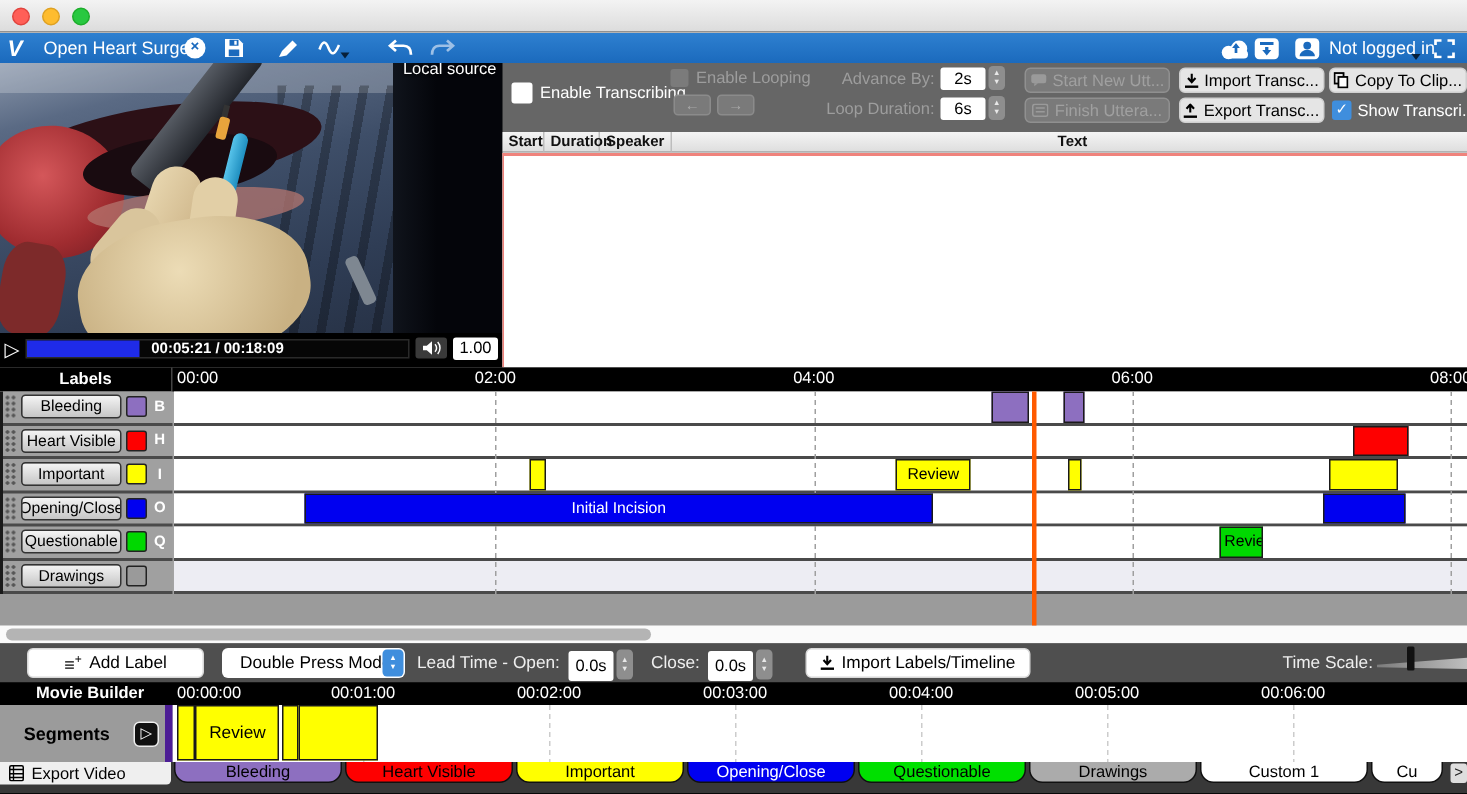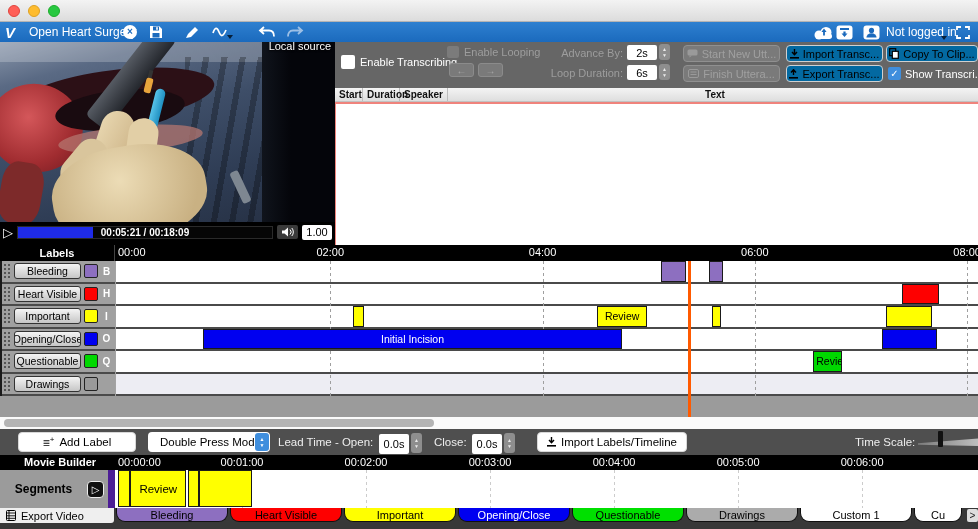--- a/index.html
+++ b/index.html
@@ -53,21 +53,21 @@
     display:flex; align-items:center; justify-content:center; }
   .lbl-w { color:#fff; font-size:11px; }
   .lbl-g { color:#9d9d9d; font-size:11px; }
   .arrow-btn { width:25px; height:14px; background:#7a7a7a; border:1px solid #8b8b8b; border-radius:3px;
     color:#a8a8a8; font-size:10px; display:flex; align-items:center; justify-content:center; }
   .mini-input { width:30px; height:15px; font-size:11px; text-align:center; border:none; border-radius:2px; background:#fff; color:#000; }
   .spinner { width:11px; height:16px; background:#8e8e8e; border-radius:3px; display:flex; flex-direction:column;
     align-items:center; justify-content:center; color:#e8e8e8; font-size:5px; line-height:1.2; }
   .tbtn { height:17px; border-radius:4px; font-size:11px; display:flex; align-items:center; justify-content:center; gap:4px; }
   .tbtn.disabled { background:#7a7a7a; border:1px solid #909090; color:#a0a0a0; }
-  .tbtn.white { background:#0369a1; border:1px solid #d0d0d0; color:#000; }
+  .tbtn.white { background:#e5e5e5; border:1px solid #d0d0d0; color:#000; }
   .trans-header { position:absolute; left:0; top:46px; width:643px; height:14px;
     background:linear-gradient(#f4f4f4,#dedede); border-bottom:1px solid #c2c2c2; display:flex; font-size:10px; color:#111; align-items:center; }
   .th-cell { padding-left:4px; border-right:1px solid #bdbdbd; height:100%; display:flex; align-items:center; font-weight:600; }
   .trans-body { position:absolute; left:0; top:60px; width:643px; height:143px; background:#fff;
     border-top:2px solid #ef837c; border-left:1px solid #ef837c; }
 
   
   .tl-wrap { position:absolute; left:0; top:245px; width:978px; height:176px; background:#a3a3a3; }
   .tl-header { position:absolute; left:0; top:0; width:978px; height:16px; background:#000; color:#fff; }
   .tl-header .labels-title { position:absolute; left:0; top:0; width:115px; height:16px; display:flex;
@@ -105,21 +105,21 @@
   .cb-label { color:#eee; font-size:11.5px; display:flex; align-items:center; height:20px; }
   .tscale-track { position:absolute; top:8px; width:70px; height:10px;
     clip-path:polygon(0 62%, 100% 8%, 100% 92%, 0 78%); background:linear-gradient(90deg,#7c7c7c,#c9c9c9); }
   .tscale-handle { position:absolute; top:2px; width:5px; height:16px; background:#111; border-radius:1px; }
 
   
   .mb-header { position:absolute; left:0; top:455px; width:978px; height:15px; background:#000; color:#fff; }
   .mb-title { position:absolute; left:24px; top:1px; font-weight:bold; font-size:11px; }
   .mb-ruler { position:absolute; left:116px; top:0; width:862px; height:15px; overflow:hidden; }
   .mb-body { position:absolute; left:0; top:470px; width:978px; height:38px; background:#fff; }
-  .mb-sidebar { position:absolute; left:0; top:0; width:115px; height:38px; background:#9b9b9b; border-right:7px solid #4c1d95;
+  .mb-sidebar { position:absolute; left:0; top:0; width:115px; height:38px; background:#9b9b9b; border-right:5px solid #4c1d95;
     display:flex; align-items:center; }
   .mb-seg-title { flex:1; text-align:center; font-weight:bold; font-size:12px; color:#000; }
   .mb-play { width:17px; height:17px; background:#111; border:1px solid #eee; border-radius:4px; color:#fff;
     font-size:10px; display:flex; align-items:center; justify-content:center; margin-right:4px; }
   .mb-track { position:absolute; left:116px; top:0; width:862px; height:38px; }
   .mb-grid { position:absolute; top:0; height:38px; width:1px;
     background:repeating-linear-gradient(to bottom,#ccc 0 3px,transparent 3px 6px); }
   .mb-seg { position:absolute; top:0; height:37px; background:#ffff00; border:1px solid #1a1a1a; z-index:2;
     font-size:11.5px; color:#000; display:flex; align-items:center; justify-content:center; overflow:hidden; }
 

